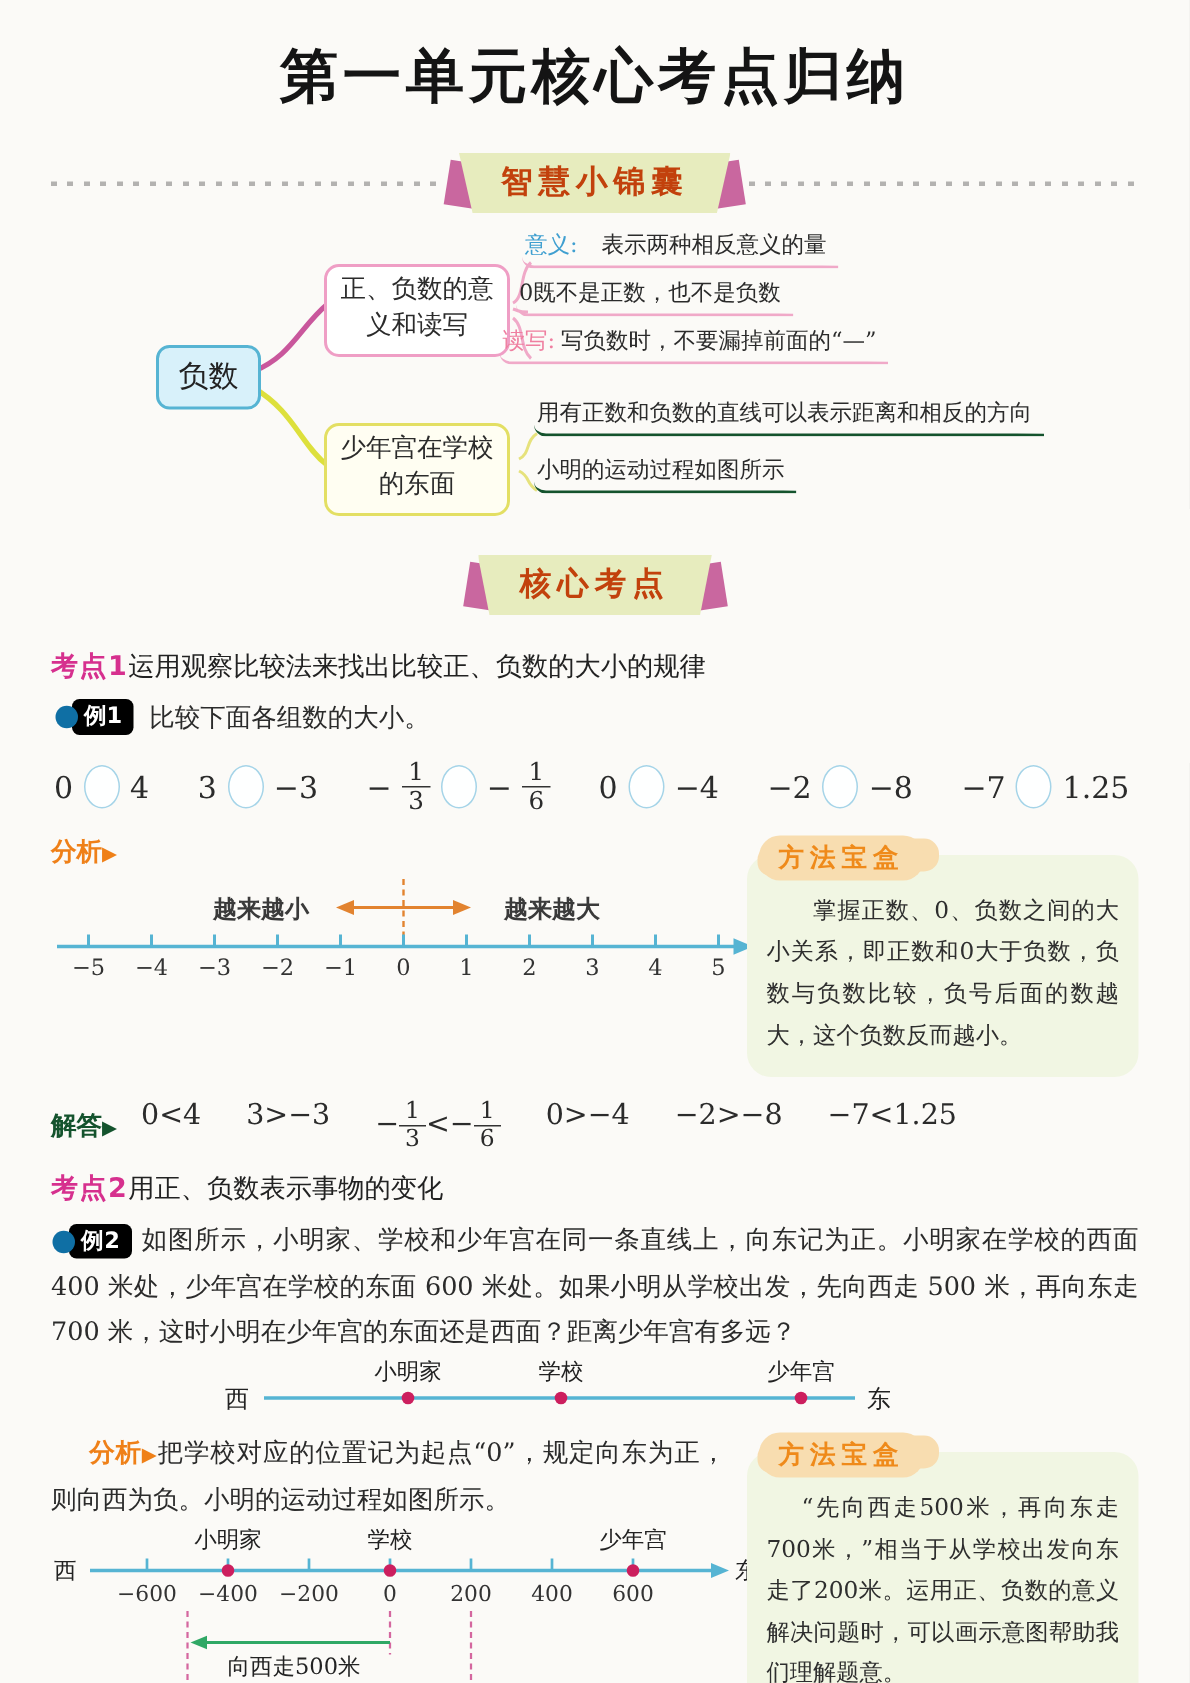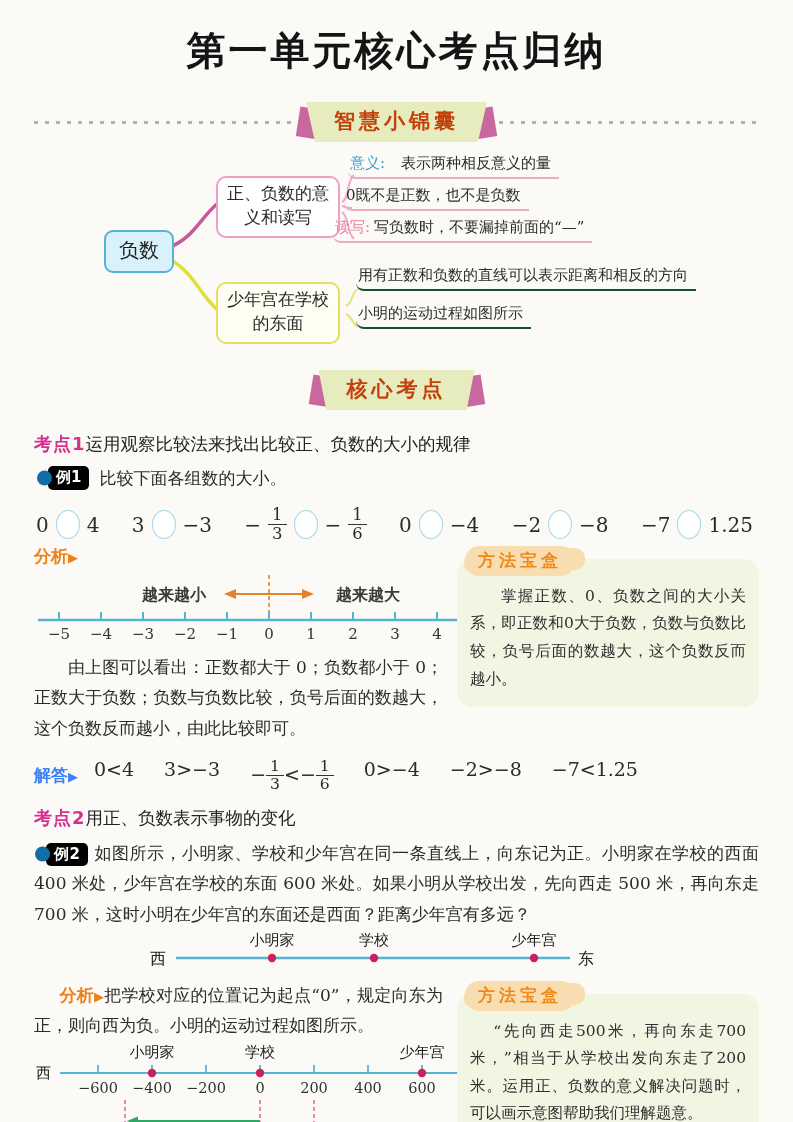--- a/index.html
+++ b/index.html
@@ -59,30 +59,30 @@
   }
   .ex-text { font-size:17px; }
   
   .cmp-row { display:flex; justify-content:space-between; align-items:center; margin-top:16px; padding:0 6px 0 2px; font-size:20px; }
   .pair { display:inline-flex; align-items:center; gap:7px; }
   .circle { width:24px; height:29px; border:1.6px solid #a5d4e8; border-radius:50%; background:#feffff; }
   .frac { display:inline-flex; flex-direction:column; align-items:center; line-height:1; font-size:0.82em; vertical-align:middle; }
   .frac .den { border-top:1.5px solid #333; }
   .frac .num, .frac .den { padding:1px 4px; }
   
-  .cols { display:flex; align-items:flex-start; gap:14px; margin-top:1px; }
+  .cols { display:flex; align-items:flex-start; gap:14px; margin-top:12px; }
   .col-l { flex:1; min-width:0; }
   .lab { font-family:"DejaVu Sans",sans-serif; font-weight:bold; font-size:17px; white-space:nowrap; }
   .lab.ana { color:#ef8018; }
-  .lab.ans { color:#3b82f6;text-align:center; }
+  .lab.ans { color:#14532d;text-align:center; }
   .lab .tri { font-size:13px; }
   .para { font-size:17px; line-height:1.8; text-align:justify; margin-top:4px; }
   .indent2 { text-indent:2em; }
   
-  .mbox { width:302px; background:#f1f6e3; border-radius:16px; padding:24px 13px 14px; position:relative; margin-top:14px; }
+  .mbox { width:261px; background:#f1f6e3; border-radius:16px; padding:24px 13px 14px; position:relative; margin-top:14px; }
   .mbox .mtitle {
     position:absolute; top:-13px; left:8px; background:#f8ddb0; color:#ef8a1a;
     font-family:"DejaVu Sans",sans-serif; font-weight:bold; font-size:17px; letter-spacing:4px;
     padding:3px 13px 4px; border-radius:14px;
     box-shadow:14px -2px 0 -4px #f8ddb0, -6px 2px 0 -5px #f8ddb0;
   }
   .mbox .mtext { font-size:15.5px; line-height:1.78; text-indent:2em; text-align:justify; color:#2e2e2e; }
   
   .ans-row { display:flex; align-items:center; gap:16px; margin-top:14px; font-size:19px; }
   .ans-row .items { display:flex; align-items:flex-start; gap:30px; }
@@ -233,21 +233,20 @@
             <text x="151" y="69">−2</text>
             <text x="193" y="69">−1</text>
             <text x="235" y="69">0</text>
             <text x="277" y="69">1</text>
             <text x="319" y="69">2</text>
             <text x="361" y="69">3</text>
             <text x="403" y="69">4</text>
             <text x="445" y="69">5</text>
           </g>
         </svg>
-        <p class="para indent2">由上图可以看出：正数都大于 0；负数都小于 0；正数大于负数；负数与负数比较，负号后面的数越大，这个负数反而越小，由此比较即可。</p>
       </div>
       <div class="mbox">
         <span class="mtitle">方法宝盒</span>
         <div class="mtext">掌握正数、0、负数之间的大小关系，即正数和0大于负数，负数与负数比较，负号后面的数越大，这个负数反而越小。</div>
       </div>
     </div>
 
     <div class="ans-row">
       <span class="lab ans"><span>解答</span><span class="tri">▶</span></span>
       <span class="items">

